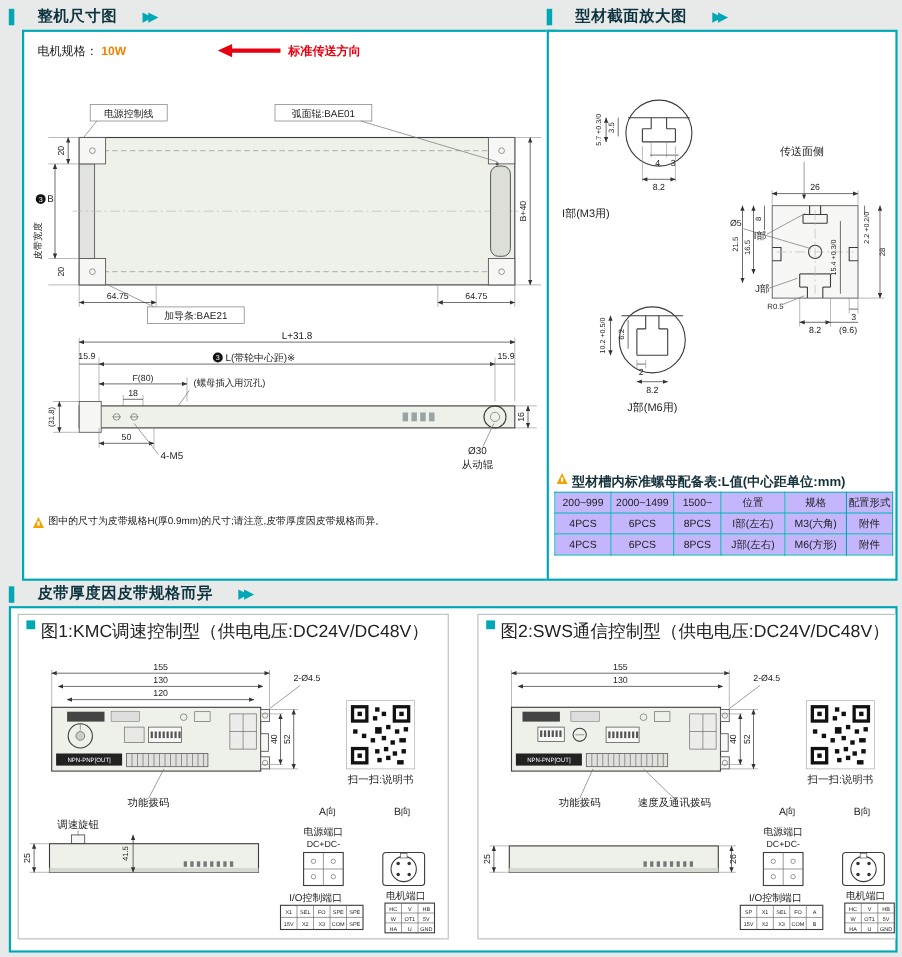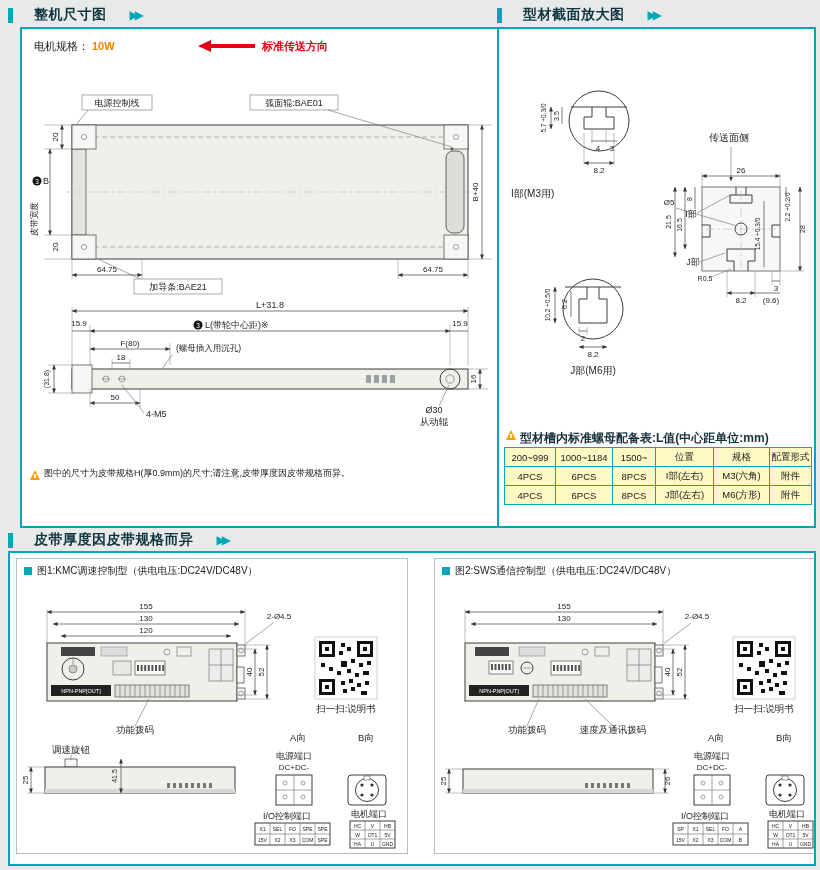--- a/index.html
+++ b/index.html
@@ -3,28 +3,28 @@
 <meta charset="utf-8">
 <style>
 html,body{margin:0;padding:0}
 body{position:relative;width:820px;height:870px;background:#e8eaea;font-family:"Liberation Sans","DejaVu Sans",sans-serif;overflow:hidden}
 .hdr{position:absolute;display:flex;align-items:center;height:20px;gap:21px}
 .hdr .bar{width:5px;height:15px;background:#00a7b5}
 .hdr .t{font-size:14px;font-weight:bold;color:#0e3440;letter-spacing:.5px}
 .hdr .arr{color:#00a7b5;font-size:12px;letter-spacing:-4px;line-height:1;margin-left:2px}
 .panel{position:absolute;background:#fff;border:2px solid #00a7b5;overflow:hidden}
 .subpanel{position:absolute;background:#fff;border:1px solid #b9bdbd;overflow:hidden}
-.figcap{display:flex;align-items:center;gap:5px;padding:5px 7px 2px;font-size:10px;color:#222}
+.figcap{display:flex;gap:5px;padding:5px 7px 2px;font-size:16px;color:#222}
 .figcap .sq{width:8px;height:8px;background:#00a7b5;flex:none}
 .note{position:absolute;left:8px;right:2px;display:flex;align-items:flex-end;font-size:9px;color:#222;white-space:nowrap}
 .warn{flex:none;width:0;height:0;border-left:5.5px solid transparent;border-right:5.5px solid transparent;border-bottom:10px solid #f5a200;margin:0 4px 0 0;position:relative}
 .warn::after{content:"";position:absolute;left:-1px;top:3.5px;width:1.5px;height:4px;background:#fff}
 .nut-note{position:absolute;display:flex;align-items:flex-start;font-size:12px;font-weight:bold;color:#15323c}
 table.nut{position:absolute;border-collapse:collapse;table-layout:fixed}
-table.nut td{border:1px solid #00a7b5;font-size:9.5px;text-align:center;height:18px;padding:0;color:#222;background:#fef9c3;overflow:hidden}
+table.nut td{border:1px solid #00a7b5;font-size:9.5px;text-align:center;height:18px;padding:0;color:#222;background:#c4b5fd;overflow:hidden}
 svg.draw{position:absolute;left:0;top:0}
 svg text{font-family:"Liberation Sans","DejaVu Sans",sans-serif;fill:#1d1d1d}
 .tm{text-anchor:middle}
 .d{font-size:8px}.d7{font-size:7px}.d65{font-size:6.5px}.p{font-size:5px}
 .lab{font-size:9.5px}
 .ol{stroke:#3c3c3c;stroke-width:1;fill:none}
 .fil{fill:#eef0ea;stroke:#3c3c3c;stroke-width:1}
 .fil2{fill:#f7f8f5;stroke:#555;stroke-width:.8}
 .dl{stroke:#444;stroke-width:.7;fill:none}
 .ext{stroke:#8a8a8a;stroke-width:.55}
@@ -349,21 +349,21 @@
 </svg>
 
 <div class="nut-note" style="left:7px;top:401px">
   <span class="warn"></span>
   <span>型材槽内标准螺母配备表:L值(中心距单位:mm)</span>
 </div>
 <table class="nut" style="left:5px;top:418px;width:301px">
   <tbody>
         <tr>
     <td style="width:50px">200~999</td>
-    <td style="width:56px">1000~1184</td>
+    <td style="width:56px">2000~1499</td>
     <td style="width:42px">1500~</td>
     <td style="width:57px">位置</td>
     <td style="width:55px">规格</td>
     <td style="width:41px">配置形式</td>
   </tr>
   <tr>
     <td>4PCS</td>
     <td>6PCS</td>
     <td>8PCS</td>
     <td>I部(左右)</td>

